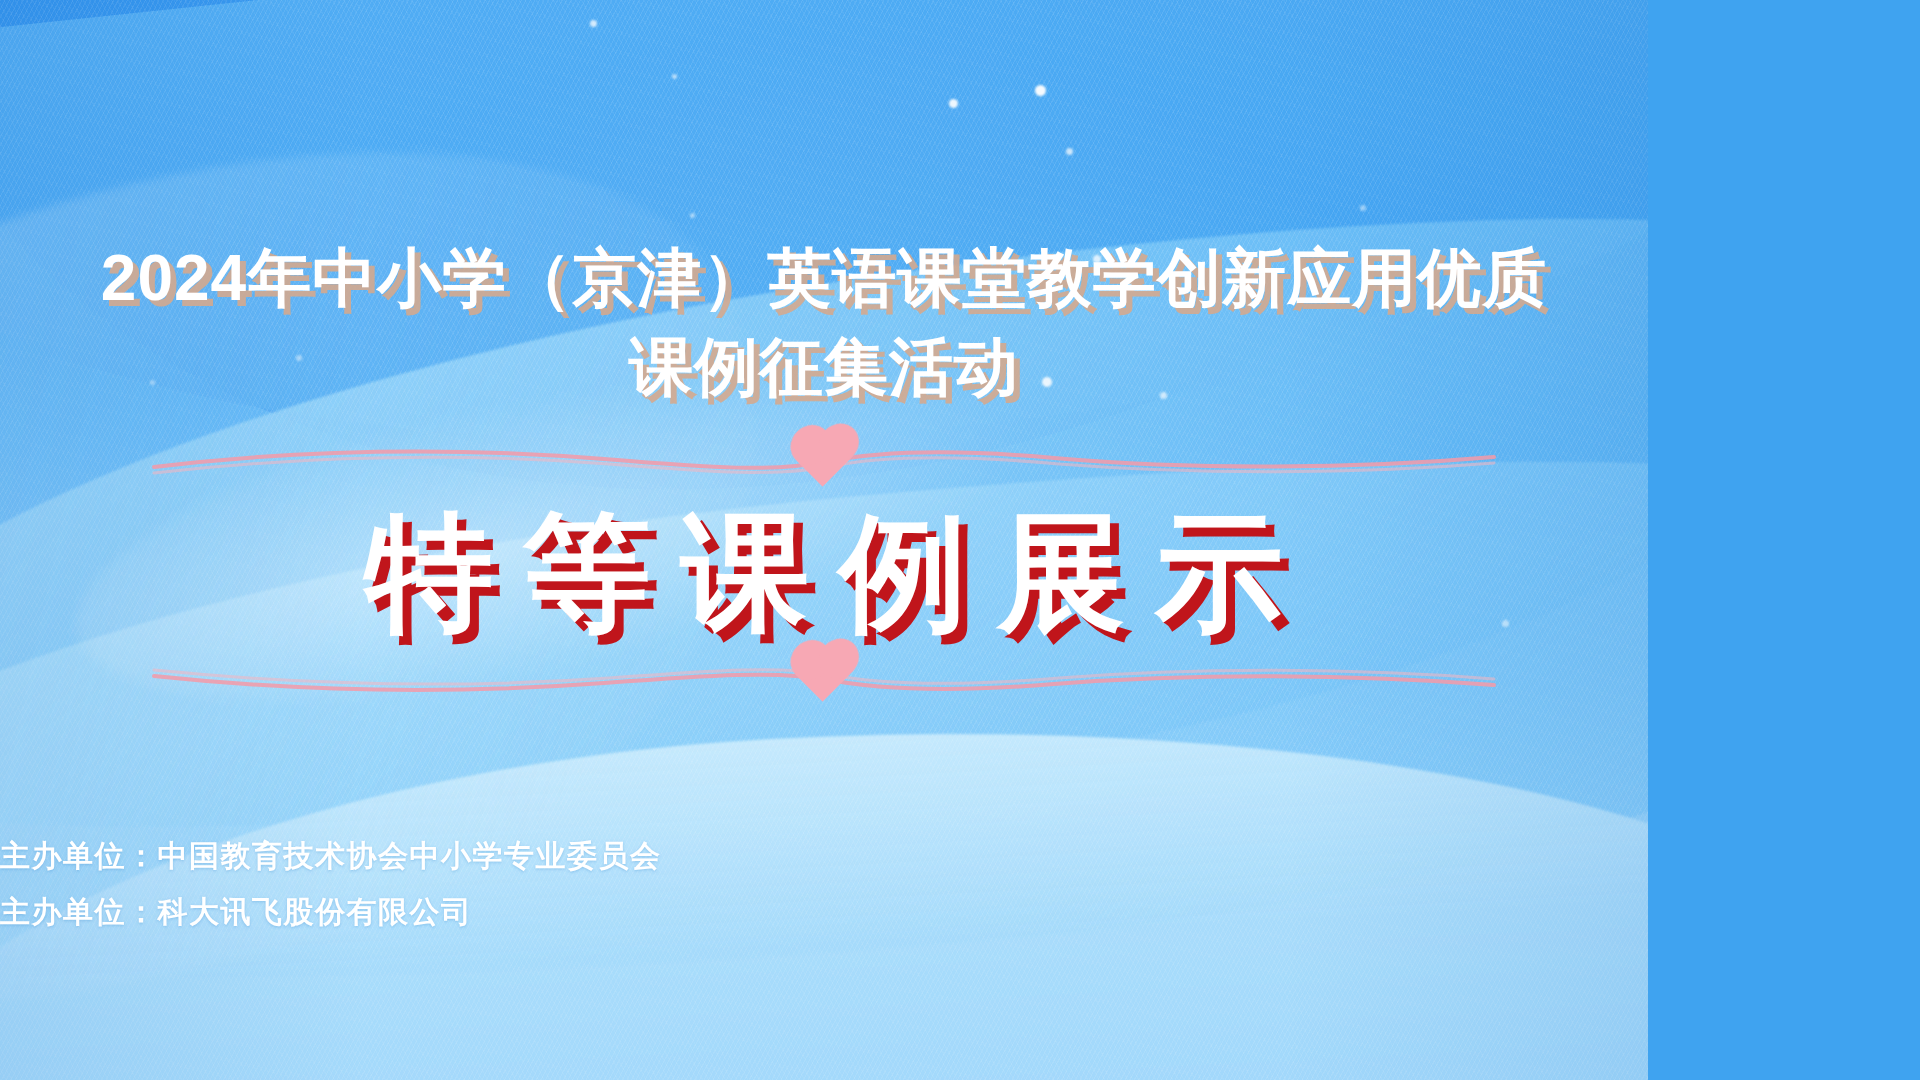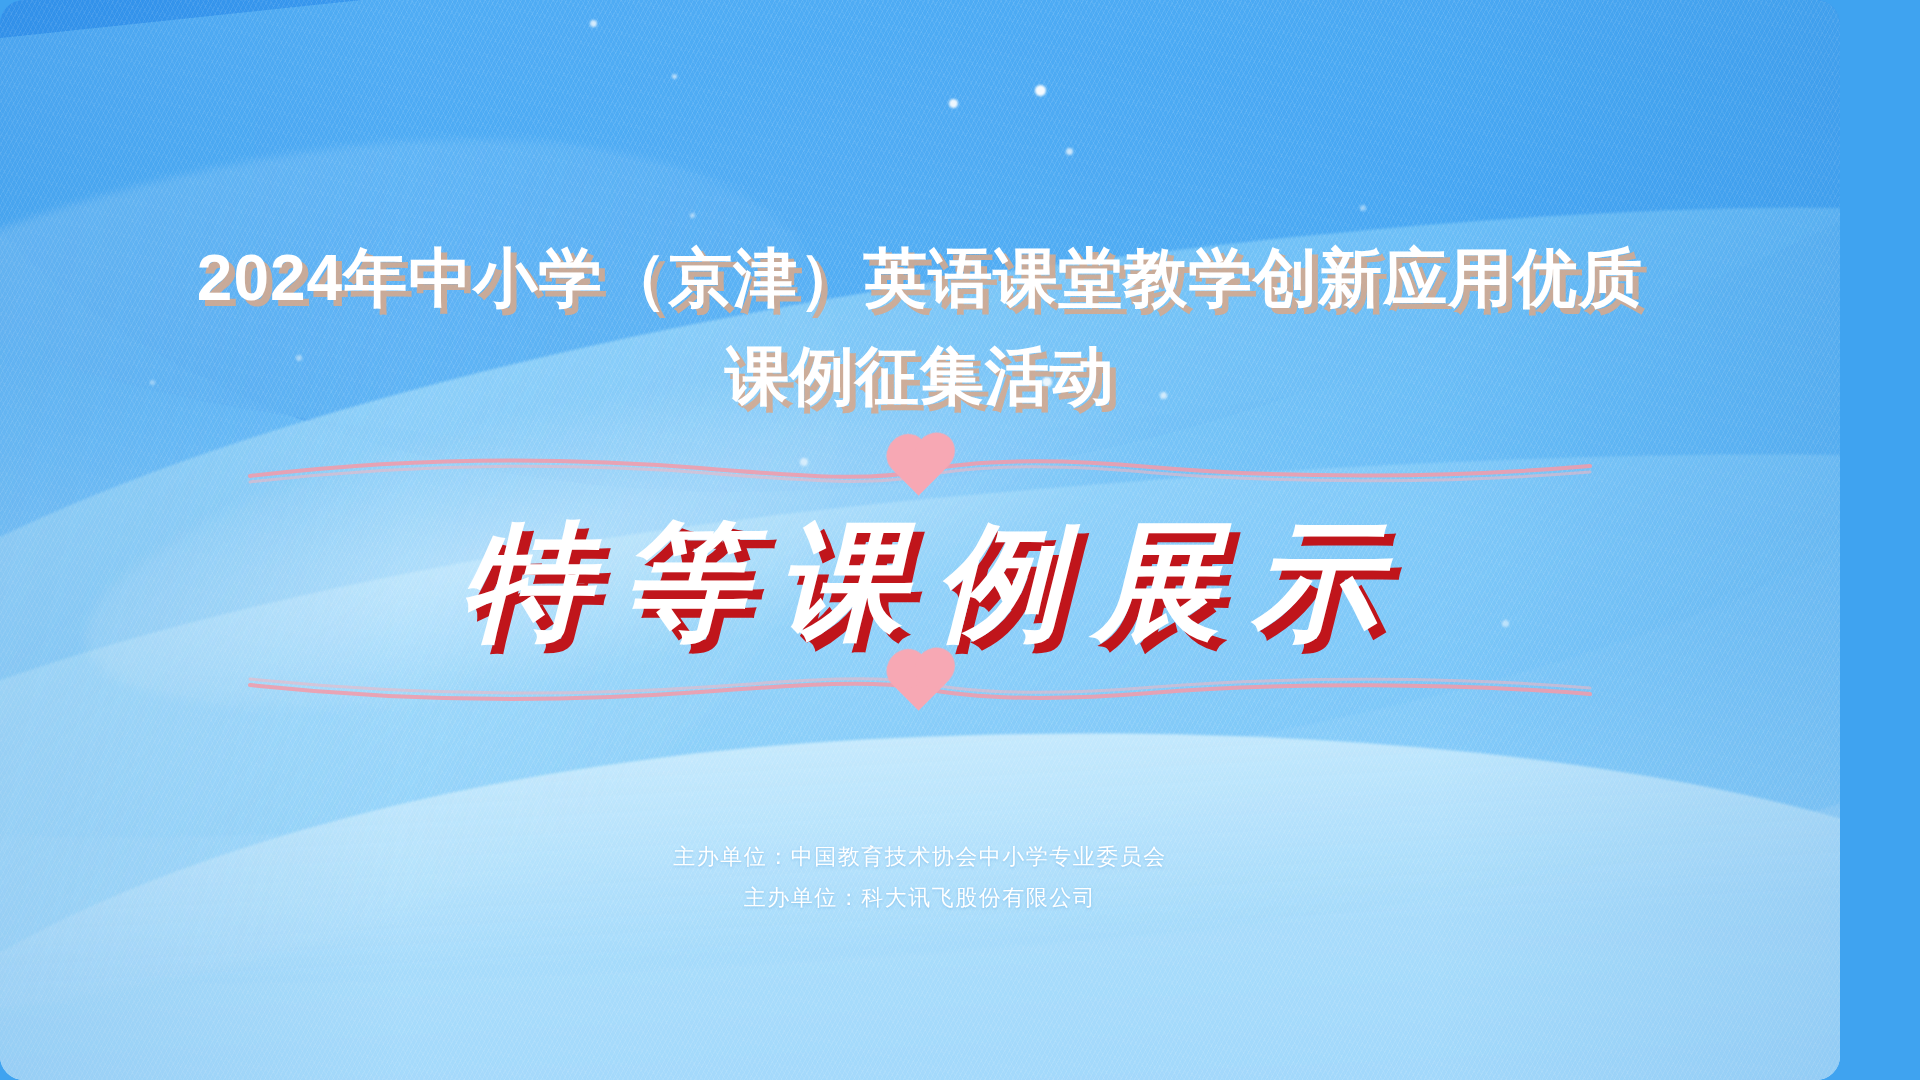--- a/index.html
+++ b/index.html
@@ -3,24 +3,23 @@
 <meta charset="utf-8">
 <title>特等课例展示</title>
 <style>
   html,body{margin:0;padding:0;}
   body{
     width:1920px;height:1080px;overflow:hidden;
     font-family:"Liberation Sans","DejaVu Sans",sans-serif;
     background:#3fa3f0;
   }
   #stage{
-    position:relative;width:1840px;height:1080px;overflow:hidden;
+    position:relative;width:1648px;height:1080px;overflow:hidden;
     background:
       linear-gradient(180deg,#3c9ef2 0%,#3fa5f3 18%,#54b2f6 40%,#79c4f8 62%,#9ed6fa 80%,#bfe4fc 100%);
-    border-radius: 24px;
   }
 
   
   .wave{position:absolute;pointer-events:none;}
 
   .w-top-dark{
     left:-6%;top:-34%;width:118%;height:78%;
     border-radius:0 0 58% 44%/0 0 100% 72%;
     background:linear-gradient(160deg,#2f8fec 0%,#3b9cf0 45%,#3fa3f2 100%);
     transform:rotate(-5deg);
@@ -132,28 +131,27 @@
   .divider-bot{margin-top:6px;}
 
   .main-title{
     width:100%;text-align:center;
     margin-top:10px;
     font-size:128px;font-weight:bold;line-height:1.06;
     color:#ffffff;
     letter-spacing:30px;
     text-indent:30px;
     text-shadow:9px 9px 0 #c0151b;
-    font-style:italic;
   }
 
   .organizers{
-    width:100%;text-align:center;
+    width:100%;
     margin-top:118px;
     color:#ffffff;
-    font-size:22px;line-height:1.85;font-weight:400;
+    font-size:30px;line-height:1.85;font-weight:700;
     letter-spacing:1.5px;
     text-shadow:0 1px 3px rgba(60,140,210,.35);
   }
   .organizers div{display:block;}
 </style>
 </head>
 <body>
 
 <div id="stage">
 
@@ -184,21 +182,21 @@
     <span class="dot" style="left:690px;top:213px;width:5px;height:5px;opacity:.5"></span>
     <span class="dot" style="left:296px;top:355px;width:6px;height:6px;opacity:.45"></span>
     <span class="dot" style="left:150px;top:380px;width:5px;height:5px;opacity:.4"></span>
     <span class="dot" style="left:1502px;top:620px;width:7px;height:7px;opacity:.5"></span>
     <span class="dot" style="left:1360px;top:205px;width:6px;height:6px;opacity:.45"></span>
   </div>
 
   <div class="content">
 
     <div class="event-title">2024年中小学（京津）英语课堂教学创新应用优质</div>
-    <div class="event-title" style="margin-top:16px">课例征集活动</div>
+    <div class="event-title" style="margin-top:7px">课例征集活动</div>
 
     <div class="divider divider-top">
       <svg viewBox="0 0 1340 64" preserveAspectRatio="none" aria-hidden="true">
         <path d="M0,36 C150,18 300,16 450,28 C560,37 620,41 670,31 C720,21 790,17 900,27 C1040,39 1200,38 1340,26" fill="none" stroke="#f49aa8" stroke-width="4" opacity=".85" stroke-linecap="round"></path>
         <path d="M0,42 C160,24 310,22 455,33 C565,42 625,45 672,36 C722,26 795,23 905,33 C1045,44 1205,43 1340,32" fill="none" stroke="#f7b4bf" stroke-width="3" opacity=".55" stroke-linecap="round"></path>
       </svg>
       <span class="heart"></span>
     </div>
 
     <div class="main-title">特等课例展示</div>

